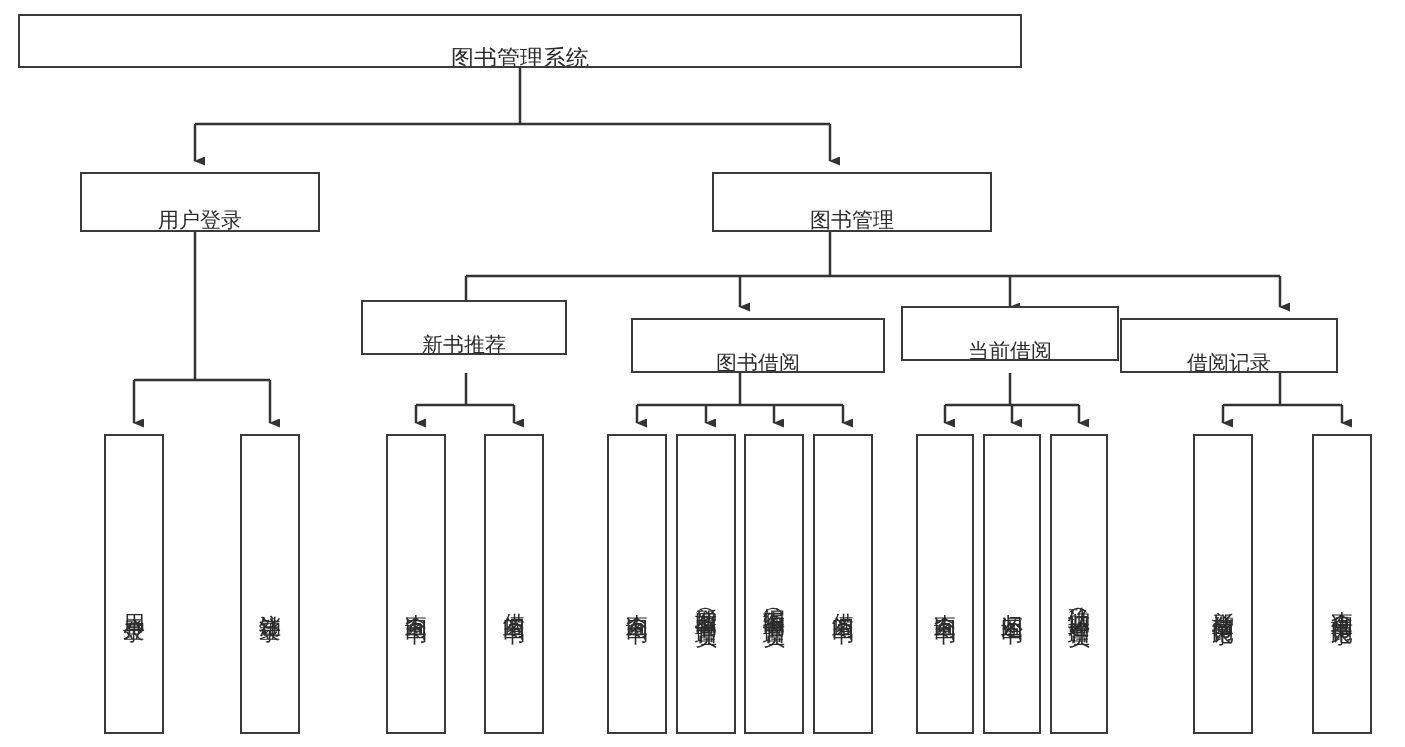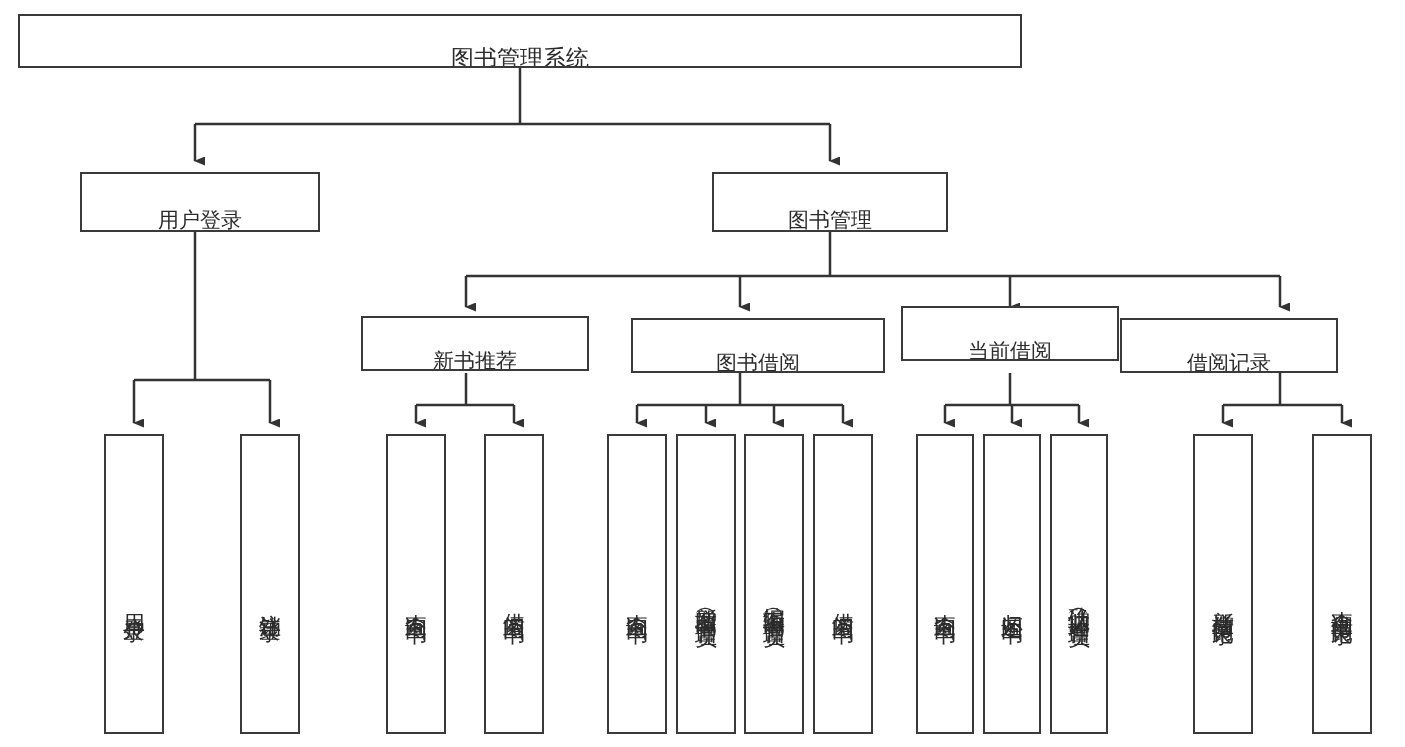--- a/index.html
+++ b/index.html
@@ -130,24 +130,24 @@
       </g>
   </svg>
 
   <div id="nodes-layer">
       <div class="node root" style="left: 18px; top: 14px; width: 1004px; height: 54px;">
         <span class="node-label">图书管理系统</span>
       </div>
       <div class="node level1" style="left: 80px; top: 172px; width: 240px; height: 60px;">
         <span class="node-label">用户登录</span>
       </div>
-      <div class="node level1" style="left: 712px; top: 172px; width: 236px; height: 60px;">
+      <div class="node level1" style="left: 712px; top: 172px; width: 280px; height: 60px;">
         <span class="node-label">图书管理</span>
       </div>
-      <div class="node level2" style="left: 361px; top: 316px; width: 228px; height: 55px;">
+      <div class="node level2" style="left: 361px; top: 300px; width: 206px; height: 55px;">
         <span class="node-label">新书推荐</span>
       </div>
       <div class="node level2" style="left: 631px; top: 318px; width: 254px; height: 55px;">
         <span class="node-label">图书借阅</span>
       </div>
       <div class="node level2" style="left: 901px; top: 306px; width: 218px; height: 55px;">
         <span class="node-label">当前借阅</span>
       </div>
       <div class="node level2" style="left: 1120px; top: 318px; width: 218px; height: 55px;">
         <span class="node-label">借阅记录</span>

